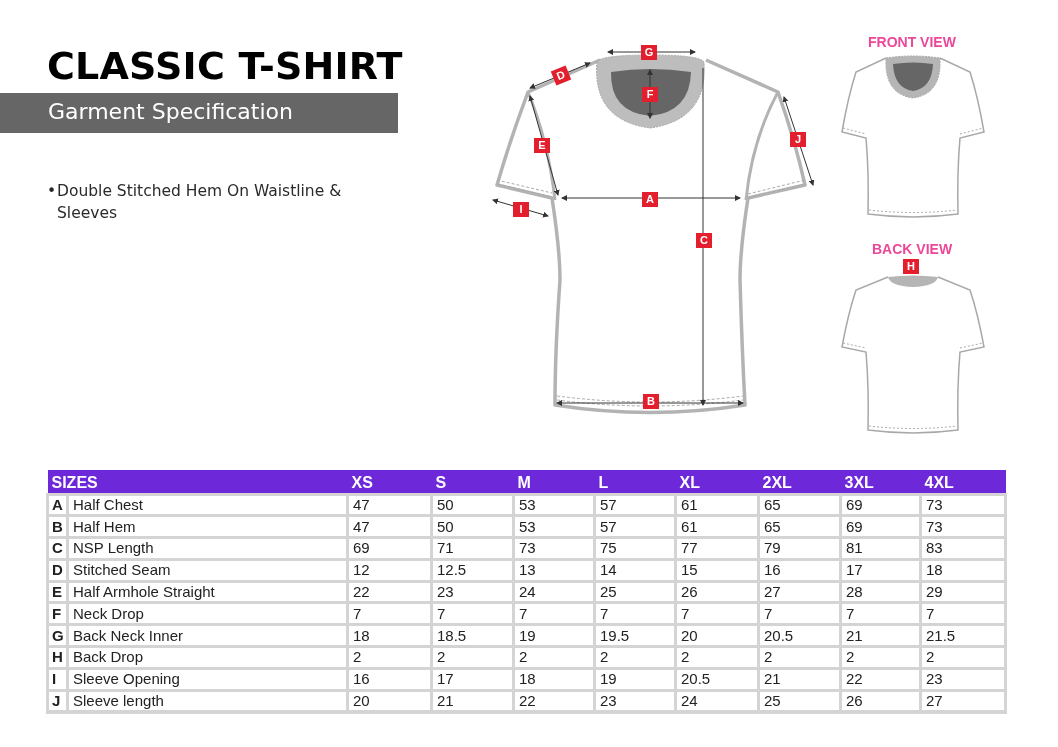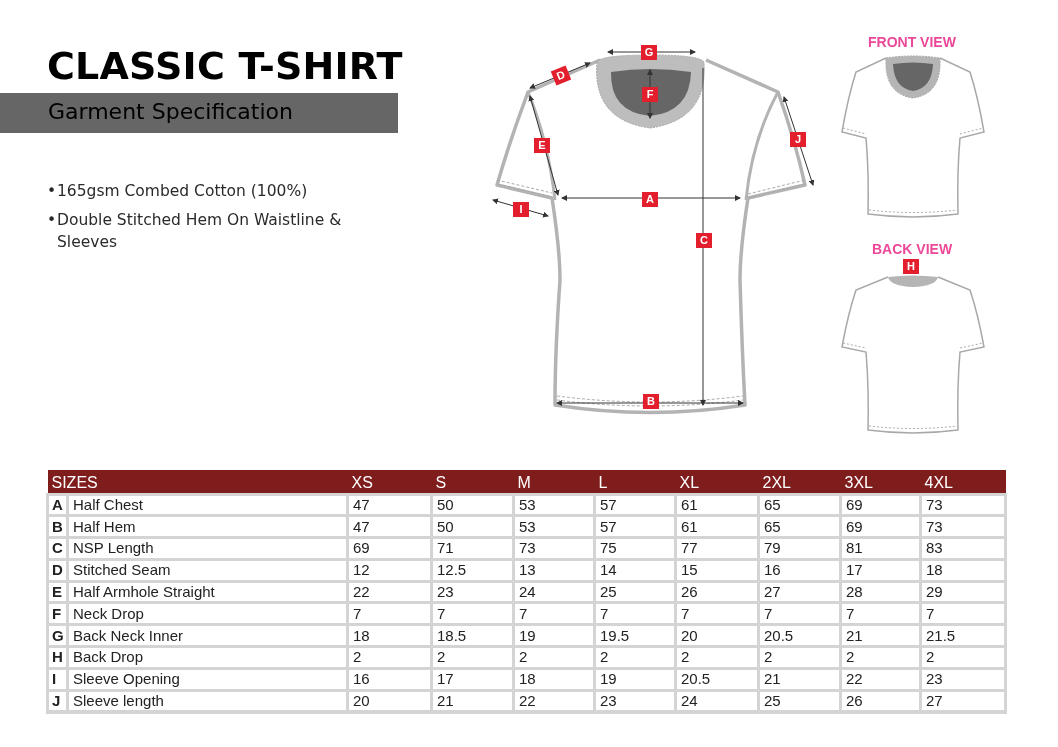--- a/index.html
+++ b/index.html
@@ -11,21 +11,21 @@
       font-family: "DejaVu Sans", sans-serif; font-weight: bold;
       font-size: 38px; letter-spacing: 0.2px; color: #000000;
       white-space: nowrap;
     }
     .subtitle-bar {
       position: absolute; left: 0; top: 93px; width: 398px; height: 40px;
       background: #666666;
     }
     .subtitle {
       position: absolute; left: 48px; top: 6px;
-      font-family: "DejaVu Sans", sans-serif; font-size: 22px; color: #000000;
+      font-family: "DejaVu Sans", sans-serif; font-size: 22px; color: #ffffff;
       white-space: nowrap;
     }
 
     .features { position: absolute; left: 47px; top: 180px; width: 300px; list-style: none; }
     .features li {
       font-family: "DejaVu Sans", sans-serif; font-size: 15.5px; color: #2a2a2a;
       line-height: 22px; margin-bottom: 7px; padding-left: 10px; position: relative;
     }
     .features li::before { content: "•"; position: absolute; left: 0; top: 0; }
     .view-label {
@@ -36,42 +36,41 @@
       position: absolute; width: 16px; height: 15px; background: #e31e2d;
       color: #fff; font-family: "Liberation Sans", sans-serif; font-weight: bold;
       font-size: 11px; line-height: 15px; text-align: center;
     }
 
     .size-table {
       position: absolute; left: 46px; top: 470px; width: 958px;
       border-collapse: collapse; table-layout: fixed;
     }
     .size-table th {
-      background: #7f1d1d; color: #ffffff; font-weight: normal;
+      background: #6d28d9; color: #ffffff; font-weight: bold;
       font-size: 16px; text-align: left; height: 24px; padding: 3px 4px 0 4px;
       border: none;
     }
     .size-table td {
       font-size: 15px; color: #222; height: 21.8px; padding: 0 4px;
       border: 3px solid #d4d4d4; background: #fff; line-height: 16px;
       white-space: nowrap;
     }
     .size-table td.code { font-weight: bold; padding: 0 2px 0 3px; border-right-width: 3px; }
     .size-table tr:last-child td { border-bottom-width: 4px; }
   </style>
 </head>
 <body>
 
 <div class="title">CLASSIC T-SHIRT</div>
 <div class="subtitle-bar">
   <div class="subtitle">Garment Specification</div>
 </div>
 
 <ul class="features">
-  <li>165gsm Combed Cotton (100%)</li>
   <li>Double Stitched Hem On Waistline &amp; Sleeves</li>
 </ul>
 
 <svg style="position:absolute;left:480px;top:35px;" width="360" height="395" viewBox="480 35 360 395">
   <defs>
     <marker id="arr" viewBox="0 0 6 6" refX="5" refY="3" markerWidth="6" markerHeight="6" orient="auto-start-reverse">
       <path d="M0,0 L6,3 L0,6 z" fill="#333"></path>
     </marker>
   </defs>
 

